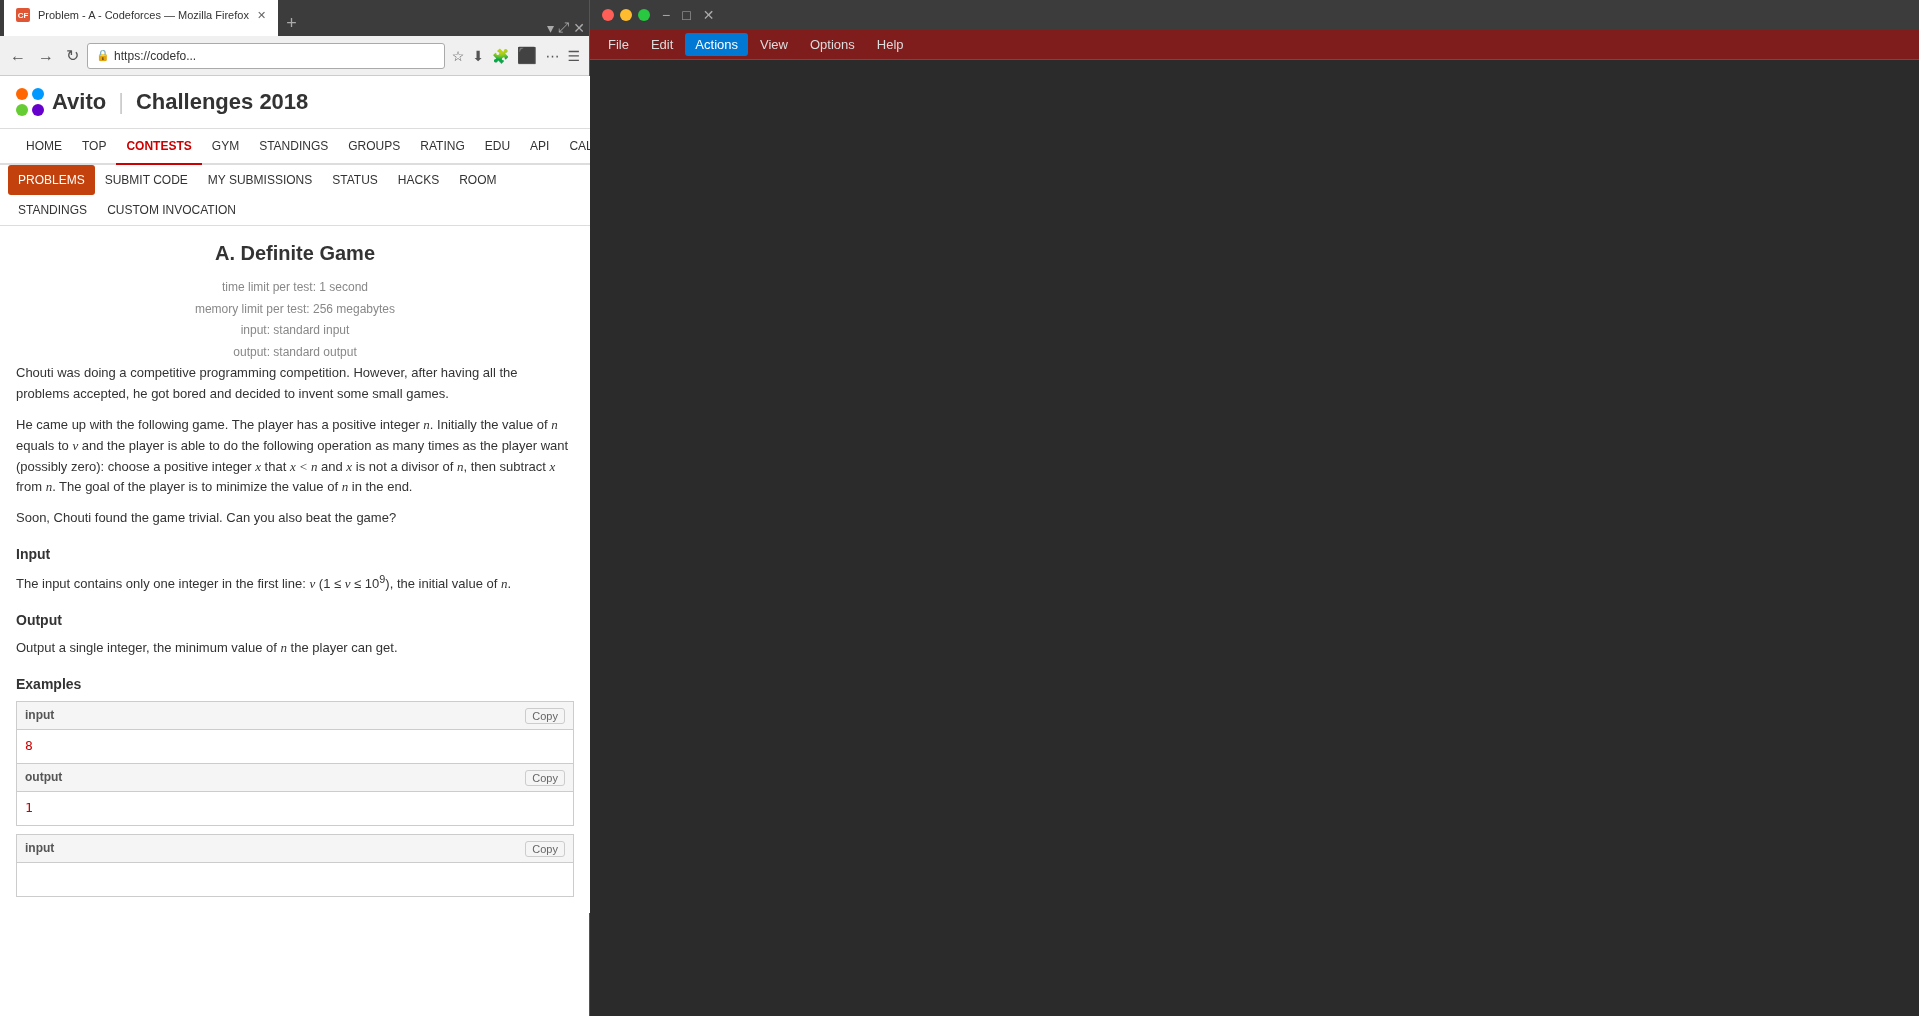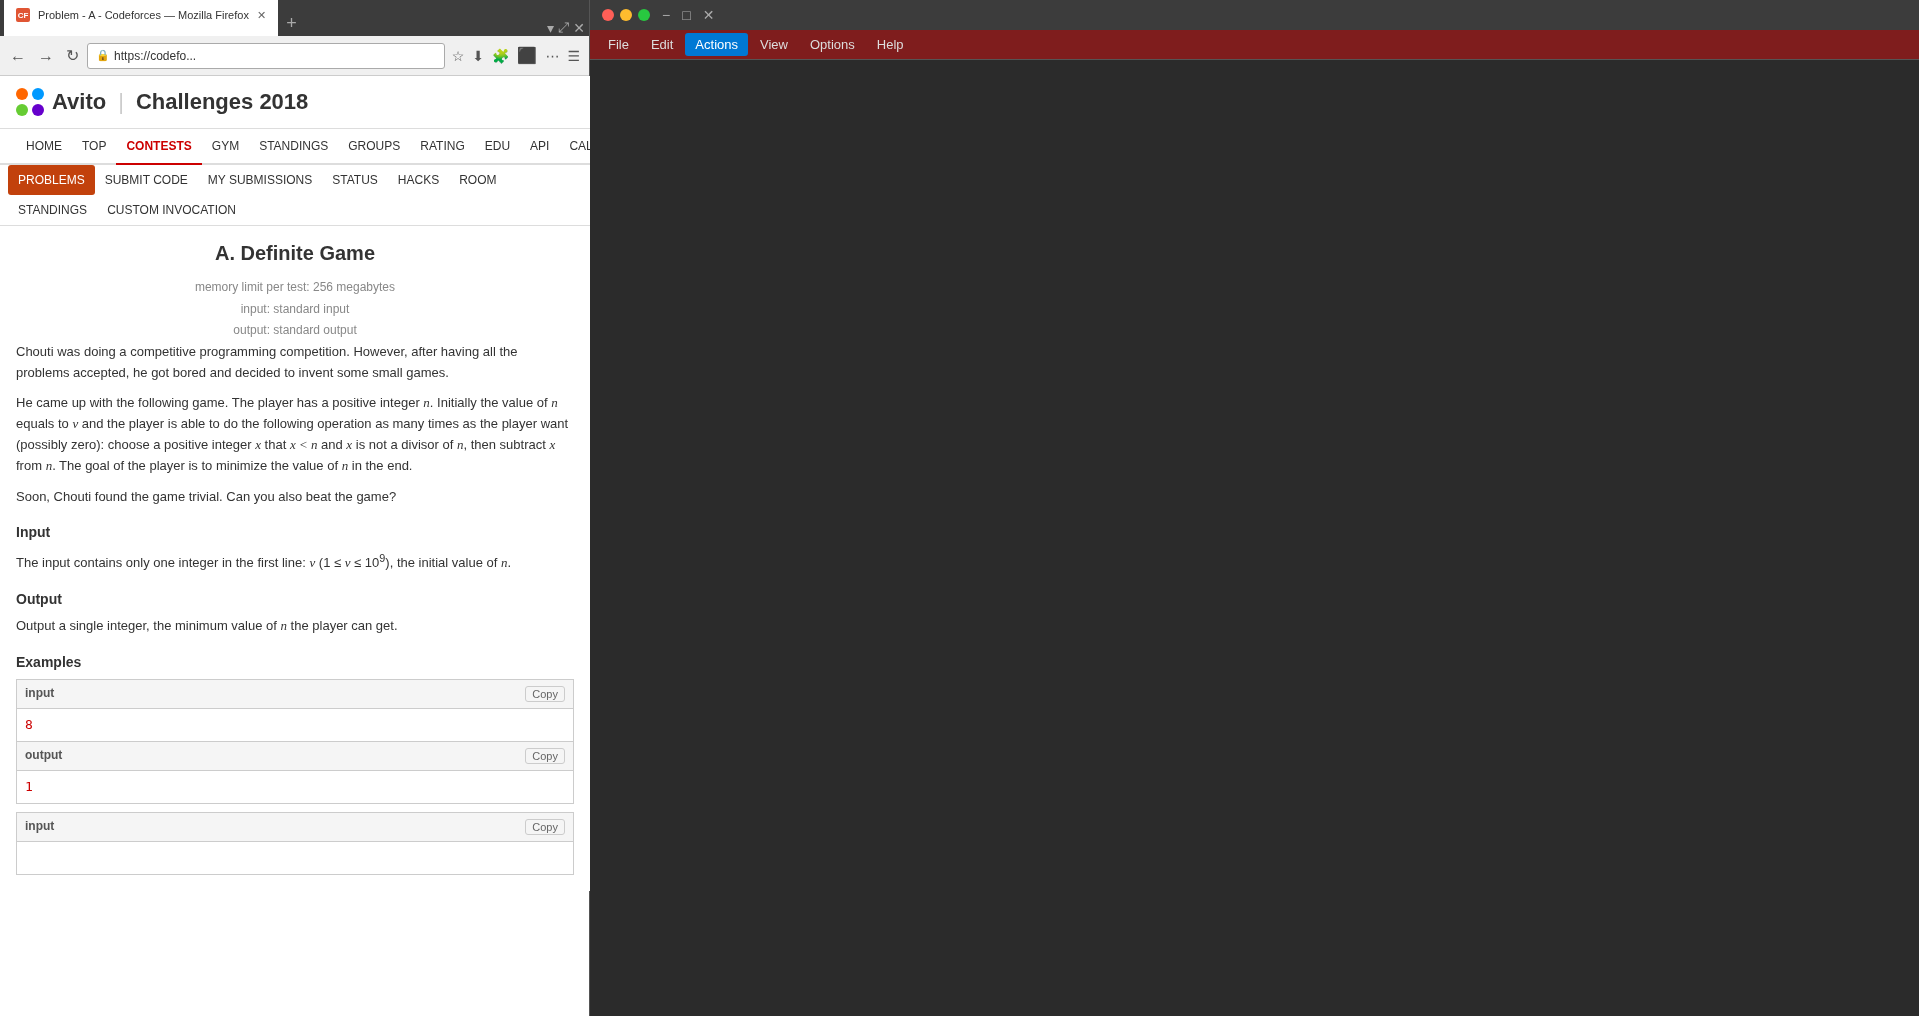--- a/index.html
+++ b/index.html
@@ -357,20 +357,21 @@
         <span class="cf-subnav-item">STATUS</span>
         <span class="cf-subnav-item">HACKS</span>
         <span class="cf-subnav-item">ROOM</span>
         <span class="cf-subnav-item">STANDINGS</span>
         <span class="cf-subnav-item">CUSTOM INVOCATION</span>
       </div>
 
       <div class="problem-content">
         <div class="problem-title">A. Definite Game</div>
         <div class="problem-meta">
+          <div>time limit per test: 1 second</div>
           <div>memory limit per test: 256 megabytes</div>
           <div>input: standard input</div>
           <div>output: standard output</div>
         </div>
 
         <div class="problem-body">
           <p>Chouti was doing a competitive programming competition. However, after having all the problems accepted, he got bored and decided to invent some small games.</p>
           <p>He came up with the following game. The player has a positive integer <span class="math">n</span>. Initially the value of <span class="math">n</span> equals to <span class="math">v</span> and the player is able to do the following operation as many times as the player want (possibly zero): choose a positive integer <span class="math">x</span> that <span class="math">x &lt; n</span> and <span class="math">x</span> is not a divisor of <span class="math">n</span>, then subtract <span class="math">x</span> from <span class="math">n</span>. The goal of the player is to minimize the value of <span class="math">n</span> in the end.</p>
           <p>Soon, Chouti found the game trivial. Can you also beat the game?</p>
 

